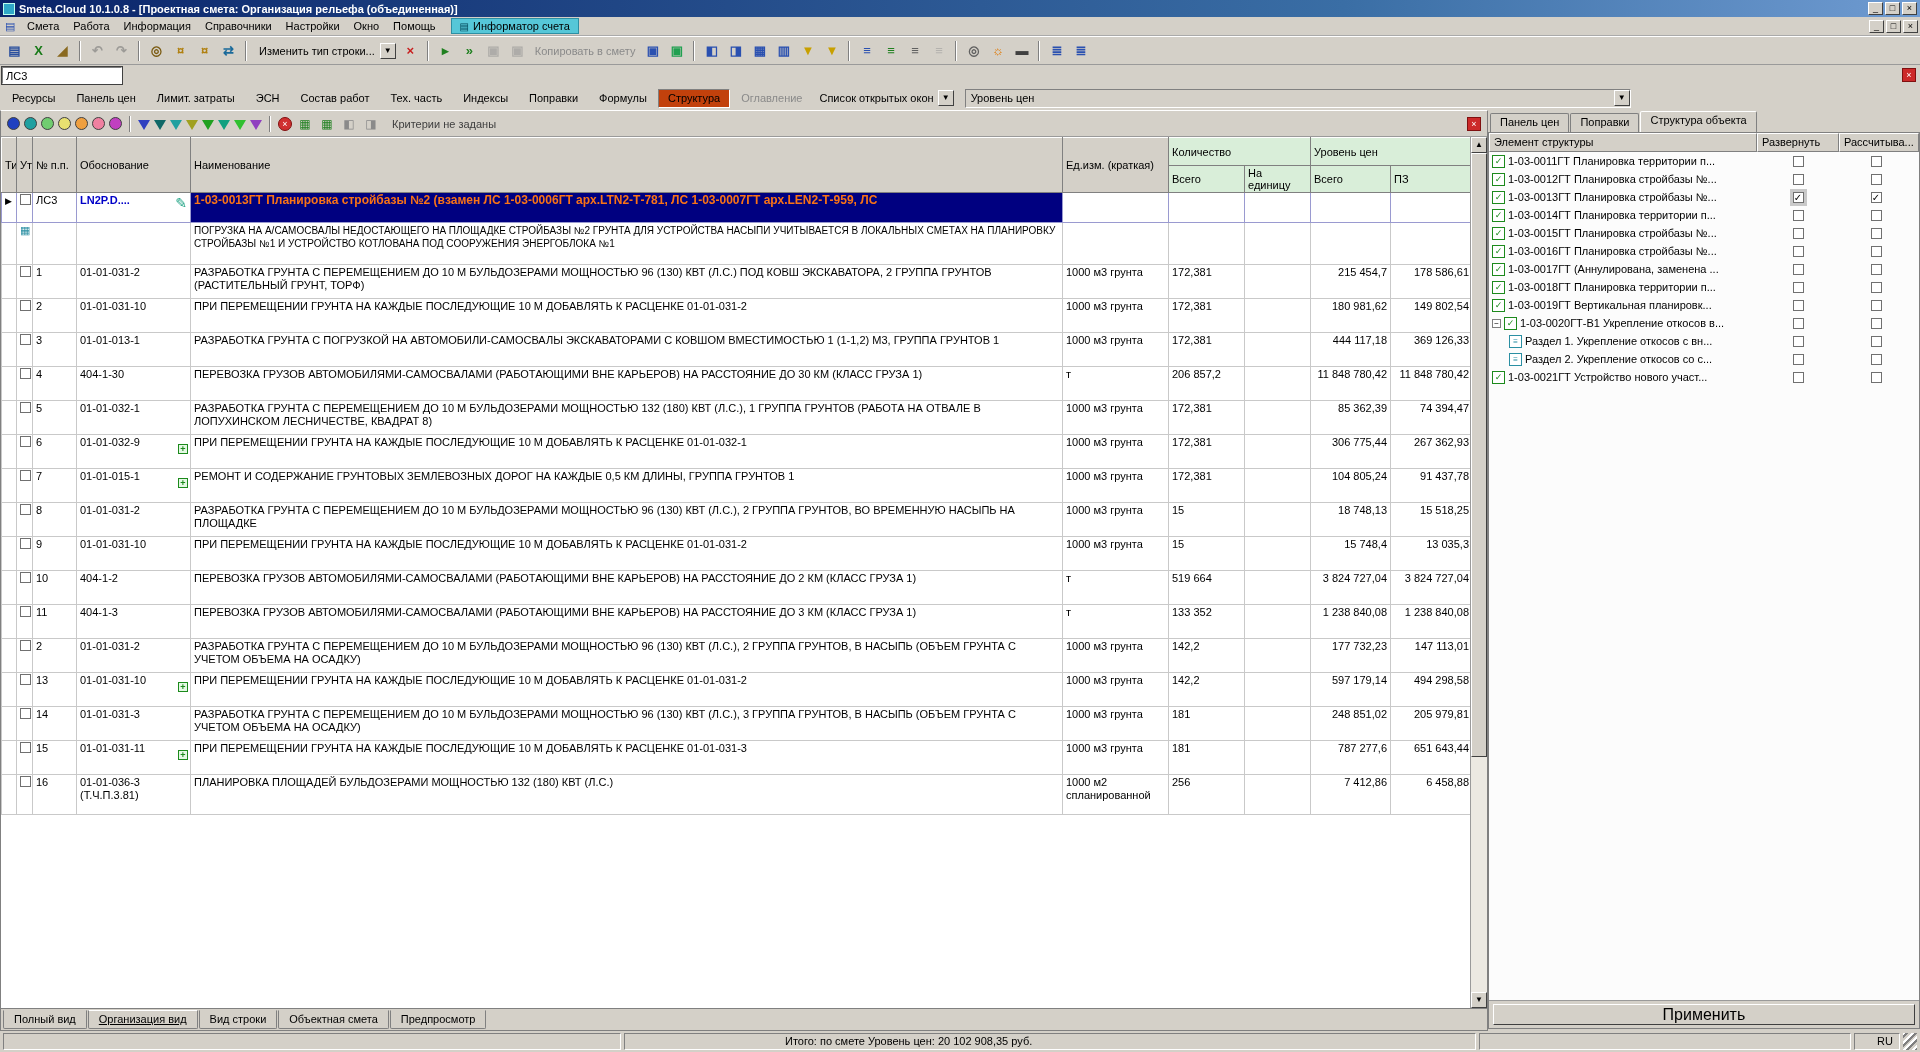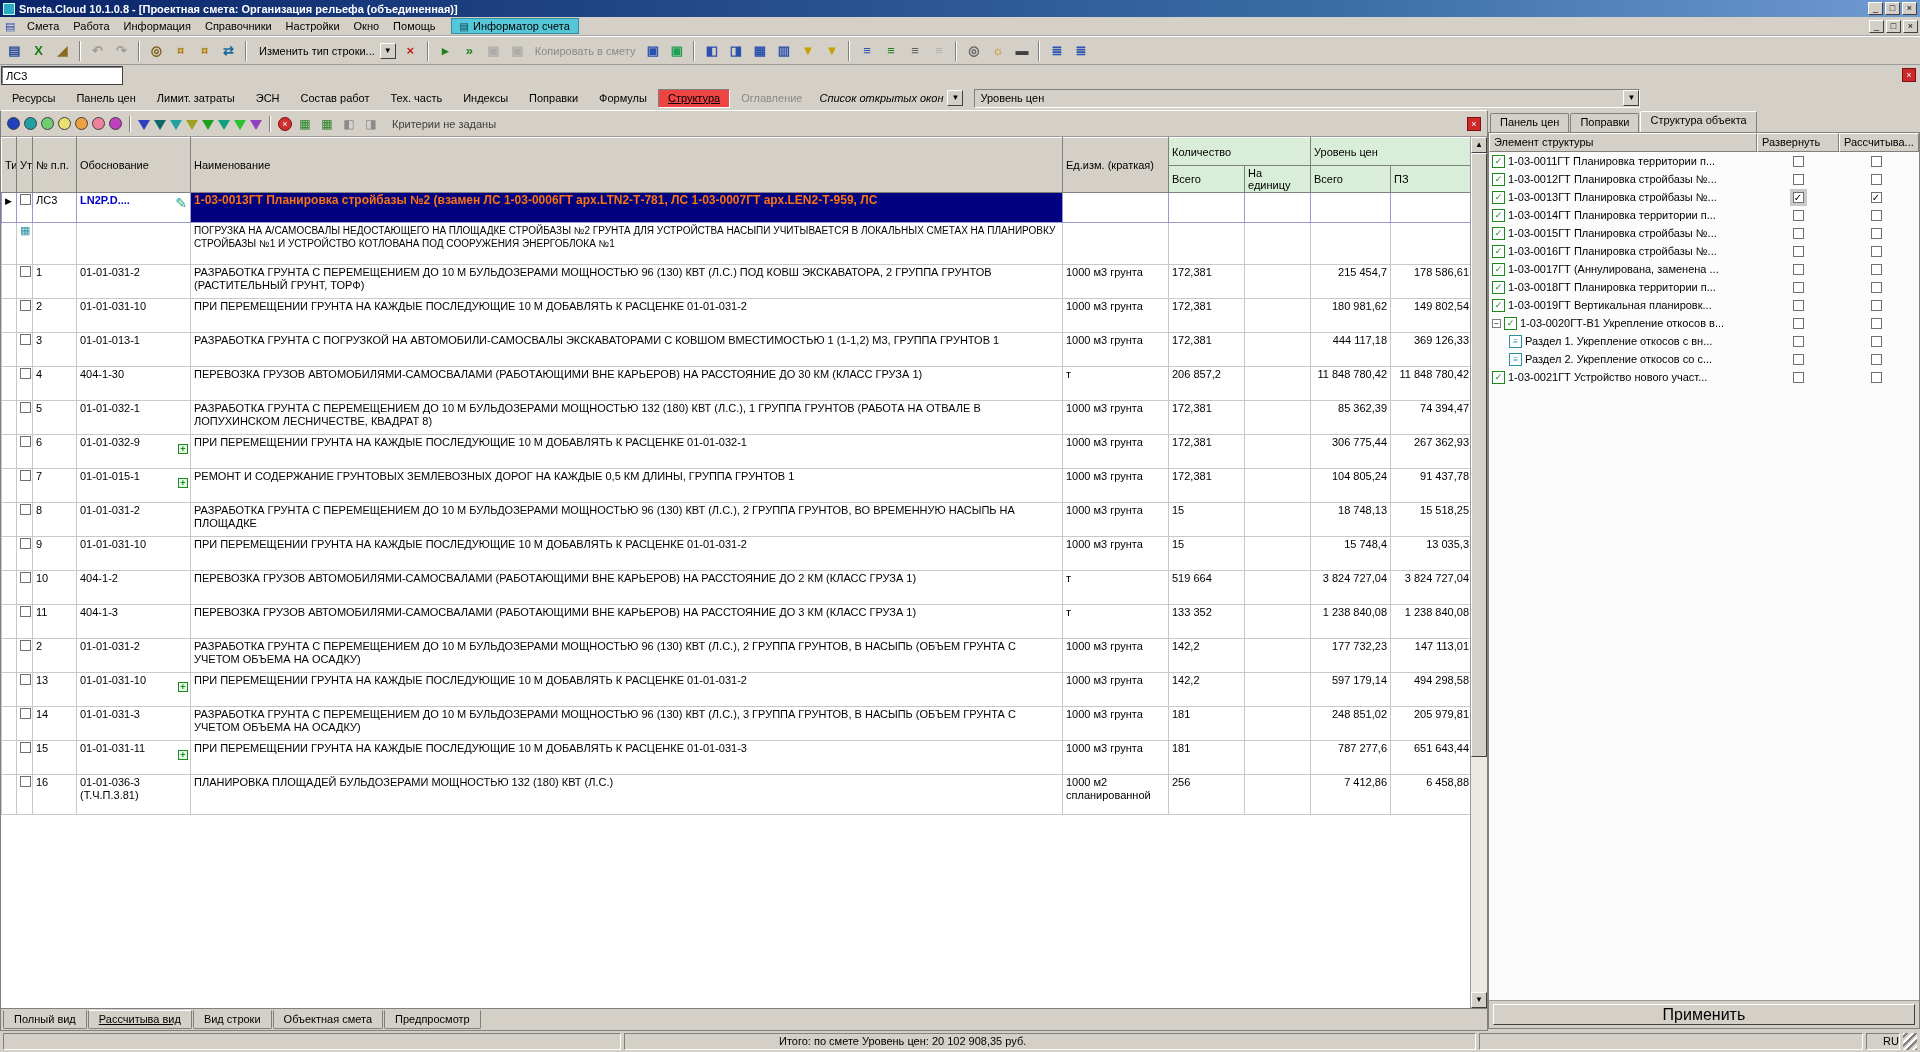--- a/index.html
+++ b/index.html
@@ -45,23 +45,23 @@
   .tb-label { color:#8a8a8a; padding:0 5px; white-space:nowrap; }
 
   
   .fieldrow { height:21px; display:flex; align-items:center; padding:1px 2px; position:relative; flex:0 0 auto; }
   .lsz { width:120px; height:17px; background:#fff; border:1px solid; border-color:#808080 #fff #fff #808080;
     outline:1px solid #404040; font-family:"Liberation Sans",sans-serif; font-size:11px; padding:0 3px; }
   .close-red { width:14px; height:14px; background:#cc2a2a; color:#fff; font-size:9px; line-height:12px;
     text-align:center; border:1px solid #801010; position:absolute; right:4px; top:3px; padding:0; }
   .tabrow { height:24px; display:flex; align-items:center; padding:0 2px; gap:1px; flex:0 0 auto; }
   .tab { height:19px; line-height:17px; padding:0 9px; border:1px solid transparent; white-space:nowrap; }
-  .tab.active { border-color:#808080 #ffffff #ffffff #808080; background:#ef4444;text-decoration:underline; }
+  .tab.active { border-color:#808080 #ffffff #ffffff #808080; background:#c2410c; }
   .tab.dis { color:#8a8a8a; }
-  .openwin { height:19px; display:flex; align-items:center; gap:4px; padding:0 6px;font-style:italic; }
+  .openwin { height:19px; display:flex; align-items:center; gap:4px; padding:0 6px; }
   .price-combo { width:666px; height:19px; margin-left:4px; background:#d4d0c8;
     border:1px solid; border-color:#808080 #fff #fff #808080; display:flex; align-items:center; }
   .price-combo .txt { flex:1; padding:0 5px; }
 
   
   .main { flex:1; display:flex; min-height:0; }
   .left-panel { width:1488px; display:flex; flex-direction:column; min-height:0; border:1px solid #808080; border-top-color:#fff; }
   .splitter { width:4px; background:#d4d0c8; }
   .right-panel { flex:1; display:flex; flex-direction:column; min-height:0; padding:1px 2px 2px 0; }
 
@@ -136,21 +136,21 @@
   .exp { width:9px; height:9px; border:1px solid #808080; background:#fff; font-size:8px; line-height:7px;
     text-align:center; flex:0 0 auto; }
   .ticon { width:13px; height:13px; background:#fff; border:1px solid #1c8a1c; color:#1c8a1c; font-size:9px;
     line-height:11px; text-align:center; flex:0 0 auto; }
   .ticon.section { border-color:#2a8fa3; color:#2a8fa3; font-size:8px; }
   .rp-footer { flex:0 0 auto; background:#d4d0c8; padding:3px 4px; border-top:1px solid #9a9a9a; }
   .apply-btn { width:100%; height:21px; font-family:"Liberation Sans",sans-serif; font-size:16px; }
 
   
   .statusbar { height:21px; display:flex; gap:3px; padding:2px 3px; flex:0 0 auto; align-items:stretch; }
-  .sb-panel { border:1px solid; border-color:#808080 #ffffff #ffffff #808080; padding:1px 16px;
+  .sb-panel { border:1px solid; border-color:#808080 #ffffff #ffffff #808080; padding:1px 22px;
     white-space:nowrap; overflow:hidden; }
   .sb-1 { width:618px; } .sb-2 { width:852px; } .sb-2 span { padding-left:138px; } .sb-3 { flex:1; }
   .sb-ru { width:34px; text-align:center; }
   .grip { width:14px; background:repeating-linear-gradient(135deg,#fff 0 2px,#808080 2px 4px,#d4d0c8 4px 6px); }
 </style>
 </head>
 <body>
 
 <div class="window">
 
@@ -615,21 +615,21 @@
         <div class="vscroll">
           <button class="sb-btn raised">▲</button>
           <div class="sb-track">
             <div class="sb-thumb raised"></div>
           </div>
           <button class="sb-btn raised">▼</button>
         </div>
       </div>
       <div class="view-tabs" id="view-tabs">
           <div class="vtab">Полный вид</div>
-          <div class="vtab active">Рассчитыва вид</div>
+          <div class="vtab active">Организация вид</div>
           <div class="vtab">Вид строки</div>
           <div class="vtab">Объектная смета</div>
           <div class="vtab">Предпросмотр</div>
         </div>
     </div>
 
     <div class="splitter"></div>
 
     <div class="right-panel">
       <div class="rp-tabs" id="rp-tabs">

